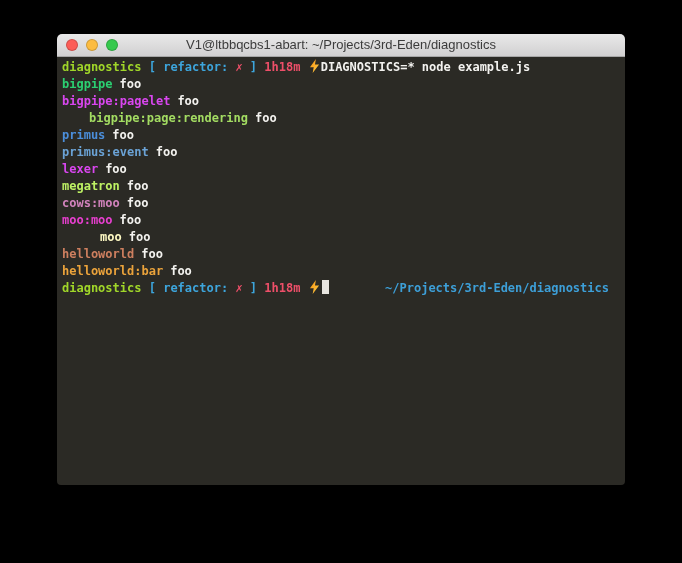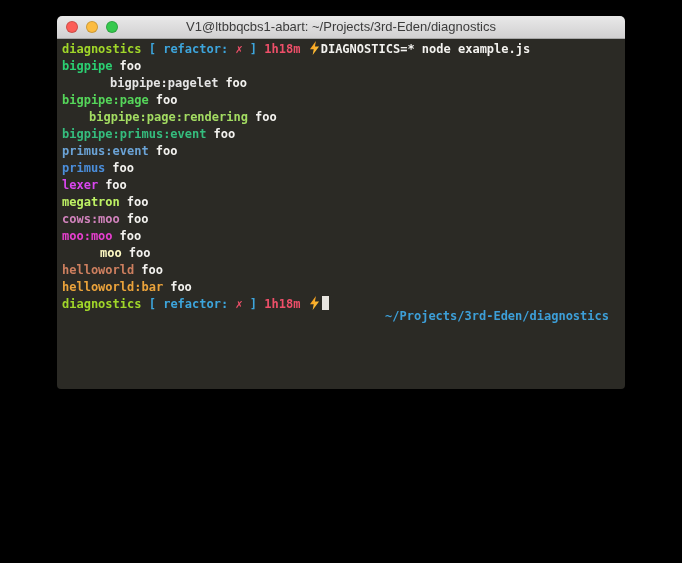--- a/index.html
+++ b/index.html
@@ -6,22 +6,22 @@
   body {
     width: 682px; height: 563px;
     background: #000;
     overflow: hidden;
     font-family: "Liberation Sans", sans-serif;
   }
   .stage { position: relative; width: 682px; height: 563px; }
 
   .window {
     position: absolute;
-    left: 57px; top: 16px;
-    width: 568px; height: 373px;
+    left: 57px; top: 34px;
+    width: 568px; height: 451px;
     border-radius: 5px 5px 4px 4px;
     overflow: hidden;
     box-shadow: 0 15px 40px rgba(0,0,0,0.65);
   }
 
   
   .titlebar {
     position: relative;
     height: 22px;
     background: linear-gradient(#e9e9e9, #d1d0d1);
@@ -59,21 +59,21 @@
   }
   .line { white-space: pre; position: relative; }
   .log-msg { margin-left: 7px; }
   .bolt-icon { width: 11px; height: 14px; vertical-align: -2px; margin: 0 1px 0 1px; }
   .cursor {
     display: inline-block;
     width: 7px; height: 14px;
     vertical-align: -2px;
     margin-left: 1px;
   }
-  .rprompt { position: absolute; right: 10px; top: 0; margin-top: 12px; }
+  .rprompt { position: absolute; right: 10px; top: 0; }
   .hidden-defs { position: absolute; width: 0; height: 0; }
 </style>
 </head>
 <body>
 
 <svg class="hidden-defs" aria-hidden="true">
   <defs>
     <linearGradient id="boltg" x1="0" y1="0" x2="1" y2="1">
       <stop offset="0" stop-color="#f5920b"></stop>
       <stop offset="0.55" stop-color="#fbb12e"></stop>
@@ -96,31 +96,29 @@
 
     <div class="content" style="color: rgb(243, 242, 239); background-color: rgb(43, 42, 37);">
 
       <div class="line"><span style="color: rgb(160, 214, 41);">diagnostics</span><span style="color: rgb(61, 165, 220);"> [ refactor: </span><span style="color: rgb(238, 79, 105);">✗</span><span style="color: rgb(61, 165, 220);"> ] </span><span style="color: rgb(238, 79, 105);">1h18m</span><span> </span><svg class="bolt-icon" viewBox="0 0 12 16">
             <polygon points="7.6,0 0.8,9.3 5.1,9.3 3.9,16 11.2,6.2 6.5,6.2" fill="url(#boltg)"></polygon>
           </svg><span>DIAGNOSTICS=* node example.js</span></div>
 
       <div id="log-lines">
   <div class="line"><span style="color: rgb(43, 208, 114);">bigpipe</span><span class="log-msg">foo</span></div>
 
-  <div class="line"><span style="color: #e5e5e5; margin-left: 48px;">bigpipe:pagelet</span><span class="log-msg">foo</span></div>
+  <div class="line"><span style="color: #d946ef;">bigpipe:pagelet</span><span class="log-msg">foo</span></div>
 
-  <div class="line"><span style="color: rgb(85, 214, 90);">bigpipe:page</span><span class="log-msg">foo</span></div>
 
   <div class="line"><span style="color: rgb(163, 220, 98); margin-left: 27px;">bigpipe:page:rendering</span><span class="log-msg">foo</span></div>
 
-  <div class="line"><span style="color: rgb(53, 189, 126);">bigpipe:primus:event</span><span class="log-msg">foo</span></div>
+
+  <div class="line"><span style="color: rgb(75, 142, 219);">primus</span><span class="log-msg">foo</span></div>
 
   <div class="line"><span style="color: rgb(107, 163, 214);">primus:event</span><span class="log-msg">foo</span></div>
-
-  <div class="line"><span style="color: rgb(75, 142, 219);">primus</span><span class="log-msg">foo</span></div>
 
   <div class="line"><span style="color: #d946ef;">lexer</span><span class="log-msg">foo</span></div>
 
   <div class="line"><span style="color: #bef264;">megatron</span><span class="log-msg">foo</span></div>
 
   <div class="line"><span style="color: rgb(210, 131, 189);">cows:moo</span><span class="log-msg">foo</span></div>
 
   <div class="line"><span style="color: rgb(232, 63, 208);">moo:moo</span><span class="log-msg">foo</span></div>
 
   <div class="line"><span style="color: #fef9c3; margin-left: 38px;">moo</span><span class="log-msg">foo</span></div>

